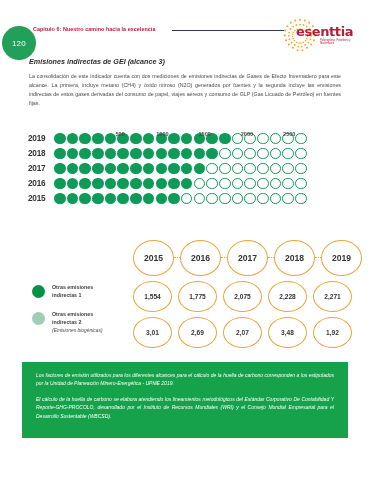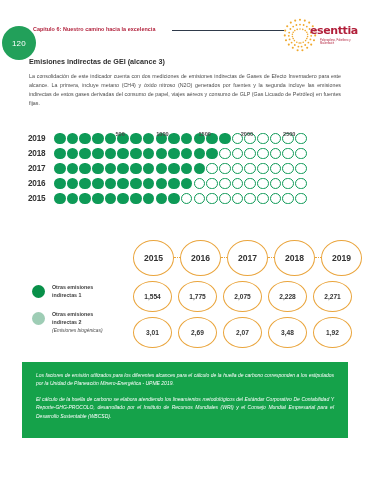--- a/index.html
+++ b/index.html
@@ -66,23 +66,23 @@
   }
   .logo-burst {
     position: absolute;
     left: 0;
     top: 1px;
     width: 40px;
     height: 40px;
   }
   .logo-word {
     position: absolute;
-    left: 30px;
+    left: 16px;
     top: 10px;
-    font-size: 11px;
+    font-size: 13px;
     font-weight: bold;
     color: #b11f3a;
     letter-spacing: -0.4px;
     font-family: "DejaVu Sans", sans-serif;
   }
   .logo-tag {
     position: absolute;
     left: 40px;
     top: 25px;
     font-size: 2.6px;
@@ -90,20 +90,21 @@
     line-height: 1.25;
     width: 34px;
   }
 
   
   .section-title {
     position: absolute;
     left: 29px;
     top: 57px;
     font-size: 7.2px;
+    font-style: italic;
     font-weight: bold;
     color: #2f2f2f;
   }
   .intro {
     position: absolute;
     left: 29px;
     top: 72px;
     width: 312px;
     font-size: 5.3px;
     line-height: 1.72;

